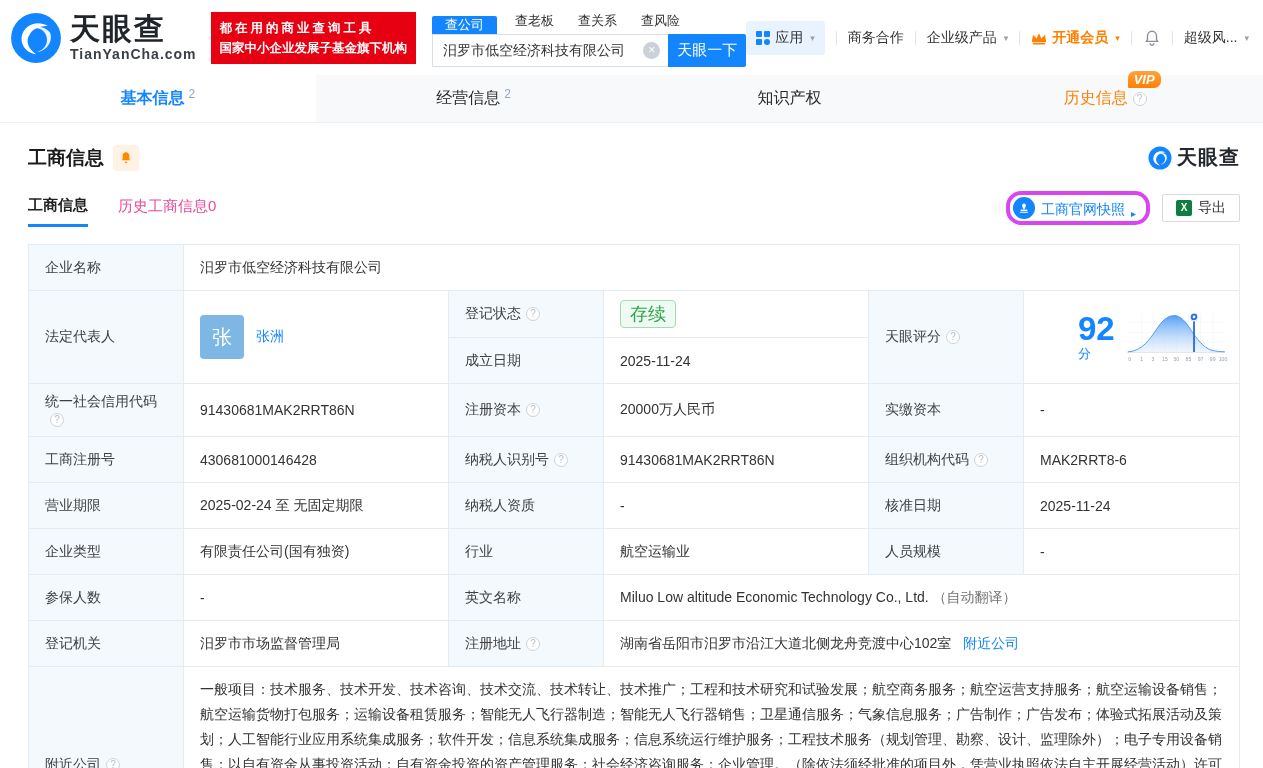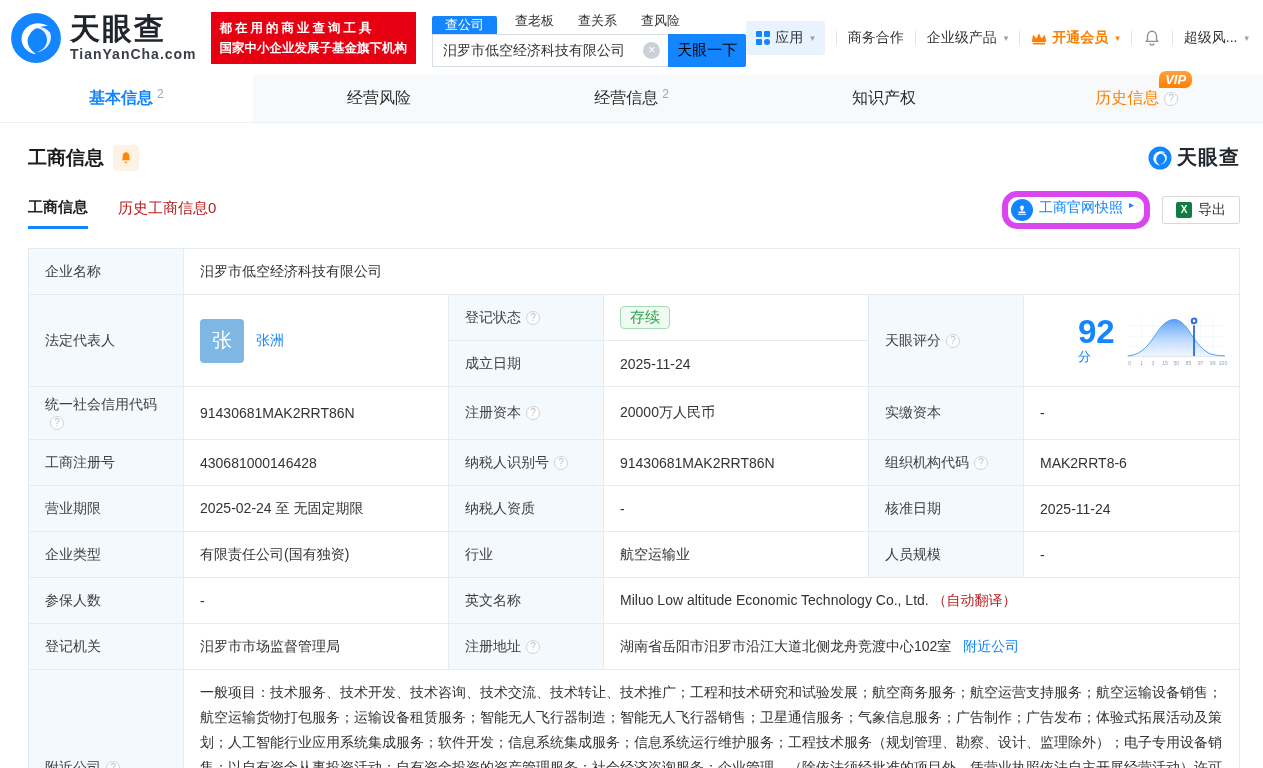--- a/index.html
+++ b/index.html
@@ -17,21 +17,21 @@
   .promo .l1 { letter-spacing:3px; }
 
   .search-block { margin-left:16px; width:402px; }
   .search-tabs { display:flex; align-items:flex-end; font-size:13px; }
   .search-tab { padding:4px 0; margin-right:24px; color:#333; cursor:pointer; }
   .search-tab.active { background:#1285ff; color:#fff; padding:0 13px; margin-right:18px; border-radius:2px 2px 0 0; }
   .search-row { display:flex; }
   .search-box { position:relative; flex:1; }
   .search-input { width:100%; height:33px; border:1px solid #d9dfe7; border-right:none; padding:0 32px 0 10px; font-size:14px; color:#333; outline:none; font-family:inherit; }
   .clear-ic { position:absolute; right:8px; top:8px; width:17px; height:17px; border-radius:50%; background:#ccd1d9; color:#fff; font-size:12px; line-height:16px; text-align:center; cursor:pointer; }
-  .search-btn { width:78px; height:33px; background:#1285ff; color:#000000; border:none; font-size:15px; cursor:pointer; border-radius:0 2px 2px 0; font-family:inherit; }
+  .search-btn { width:78px; height:33px; background:#1285ff; color:#ffffff; border:none; font-size:15px; cursor:pointer; border-radius:0 2px 2px 0; font-family:inherit; }
 
   .topmenu { margin-left:auto; display:flex; align-items:center; font-size:14px; color:#333; white-space:nowrap; }
   .tm-sep { width:1px; height:14px; background:#e4e4e4; margin:0 11px; }
   .tm-item { display:flex; align-items:center; cursor:pointer; gap:5px; }
   .tm-apps { background:#e9f3ff; border-radius:3px; padding:8px 10px; }
   .caret { font-size:9px; color:#9aa0a8; margin-left:2px; }
   .tm-vip { color:#ff8000; font-weight:bold; }
   .tm-vip .caret { color:#ff8000; }
 
   
@@ -48,44 +48,44 @@
   .section-head { display:flex; align-items:center; margin-top:21px; }
   .section-title { font-size:19px; font-weight:bold; color:#1c1c1c; }
   .bell-chip { margin-left:9px; width:26px; height:26px; border-radius:4px; background:#fdf2e3; display:flex; align-items:center; justify-content:center; cursor:pointer; }
   .watermark { margin-left:auto; display:flex; align-items:center; gap:5px; }
   .watermark svg { width:24px; height:24px; }
   .wm-name { font-size:20px; font-weight:bold; color:#23272e; letter-spacing:1px; }
 
   .subtab-row { display:flex; align-items:center; margin-top:20px; }
   .subtab { font-size:15px; padding-bottom:9px; cursor:pointer; }
   .subtab.active { color:#222; font-weight:bold; border-bottom:3px solid #1285ff; }
-  .subtab.inactive { color:#b91c1c; margin-left:30px; }
+  .subtab.inactive { color:#ec4899; margin-left:30px; }
   .subtab-actions { margin-left:auto; display:flex; gap:12px; align-items:center; padding-bottom:6px; }
-  .snapshot-btn { display:flex; align-items:flex-start; border:6px solid #d946ef; border-radius:15px; background:#fff; color:#1285ff; font-size:14px; padding:2px 10px 2px 3px; gap:6px; cursor:pointer; font-family:inherit; }
+  .snapshot-btn { display:flex; align-items:flex-end; border:4px solid #d946ef; border-radius:15px; background:#fff; color:#1285ff; font-size:14px; padding:2px 10px 2px 3px; gap:6px; cursor:pointer; font-family:inherit; }
   .stamp-circ { width:22px; height:22px; border-radius:50%; background:#1285ff; display:flex; align-items:center; justify-content:center; }
   .arrow-r { font-size:10px; color:#1285ff; }
   .export-btn { display:flex; align-items:center; gap:6px; border:1px solid #d9d9d9; border-radius:2px; background:#fff; font-size:14px; color:#333; padding:4px 13px; cursor:pointer; font-family:inherit; }
   .xls-ic { width:16px; height:16px; background:#107c41; border-radius:2px; color:#fff; font-size:10px; font-weight:bold; line-height:16px; text-align:center; }
 
   
   .info-table { width:100%; border-collapse:collapse; table-layout:fixed; margin-top:13px; }
   .info-table td { border:1px solid #e3ebf3; font-size:14px; padding:9px 16px; vertical-align:middle; color:#333; word-break:break-all; }
   td.lbl { background:#f4f9fd; color:#404040; }
   .help { display:inline-block; width:14px; height:14px; line-height:12px; border:1px solid #ccd3db; border-radius:50%; color:#b9c0ca; font-size:10px; text-align:center; margin-left:5px; vertical-align:1px; background:#fff; cursor:pointer; }
   .h39 { height:46px; }
   .link { color:#1285ff; cursor:pointer; text-decoration:none; }
   .avatar-wrap { display:flex; align-items:center; }
   .avatar { width:44px; height:44px; border-radius:4px; background:#7eb7e3; color:#fff; font-size:20px; display:flex; align-items:center; justify-content:center; cursor:pointer; }
   .rep-name { margin-left:12px; font-size:14px; }
-  .status-badge { display:inline-block; color:#2ea44f; background:#effaf2; border:1px solid #a3dcb4; border-radius:4px; padding:1px 9px; font-size:15px; }
+  .status-badge { display:inline-block; color:#2ea44f; background:#effaf2; border:1px solid #a3dcb4; border-radius:4px; padding:1px 9px; font-size:18px; }
   .score-cell { padding:6px 10px !important; }
   .score-flex { display:flex; align-items:center; justify-content:space-between;margin-left:44px; }
   .score-num { font-size:33px; font-weight:bold; color:#1285ff; line-height:1; }
   .score-unit { font-size:13px; color:#1285ff; }
-  .note-gray { color:#b91c1c; }
+  .note-gray { color:#737373; }
   .scope-cell { line-height:25px; padding:10px 16px !important; }
 </style>
 </head>
 <body>
 
 <div class="topbar">
   <div class="logo">
     <svg viewBox="0 0 48 48">
       <circle cx="24" cy="24" r="23" fill="#1285ff"></circle>
       <path d="M35 13 C25 7 13 12 11 22 C9 31 16 38 24 39 C17 34 14 27 18 21 C22 14 30 13 35 13 Z" fill="#fff"></path>
@@ -160,23 +160,20 @@
     </div>
   </div>
 </div>
 
 <div class="navbar">
   <div class="nav-tab active">
     <span class="navtab-wrap">
       <span>基本信息</span>
       <span class="nav-count">2</span>
     </span>
-  </div>
-  <div class="nav-tab">
-    <span>经营风险</span>
   </div>
   <div class="nav-tab">
     <span class="navtab-wrap">
       <span>经营信息</span>
       <span class="nav-count">2</span>
     </span>
   </div>
   <div class="nav-tab">
     <span>知识产权</span>
   </div>

